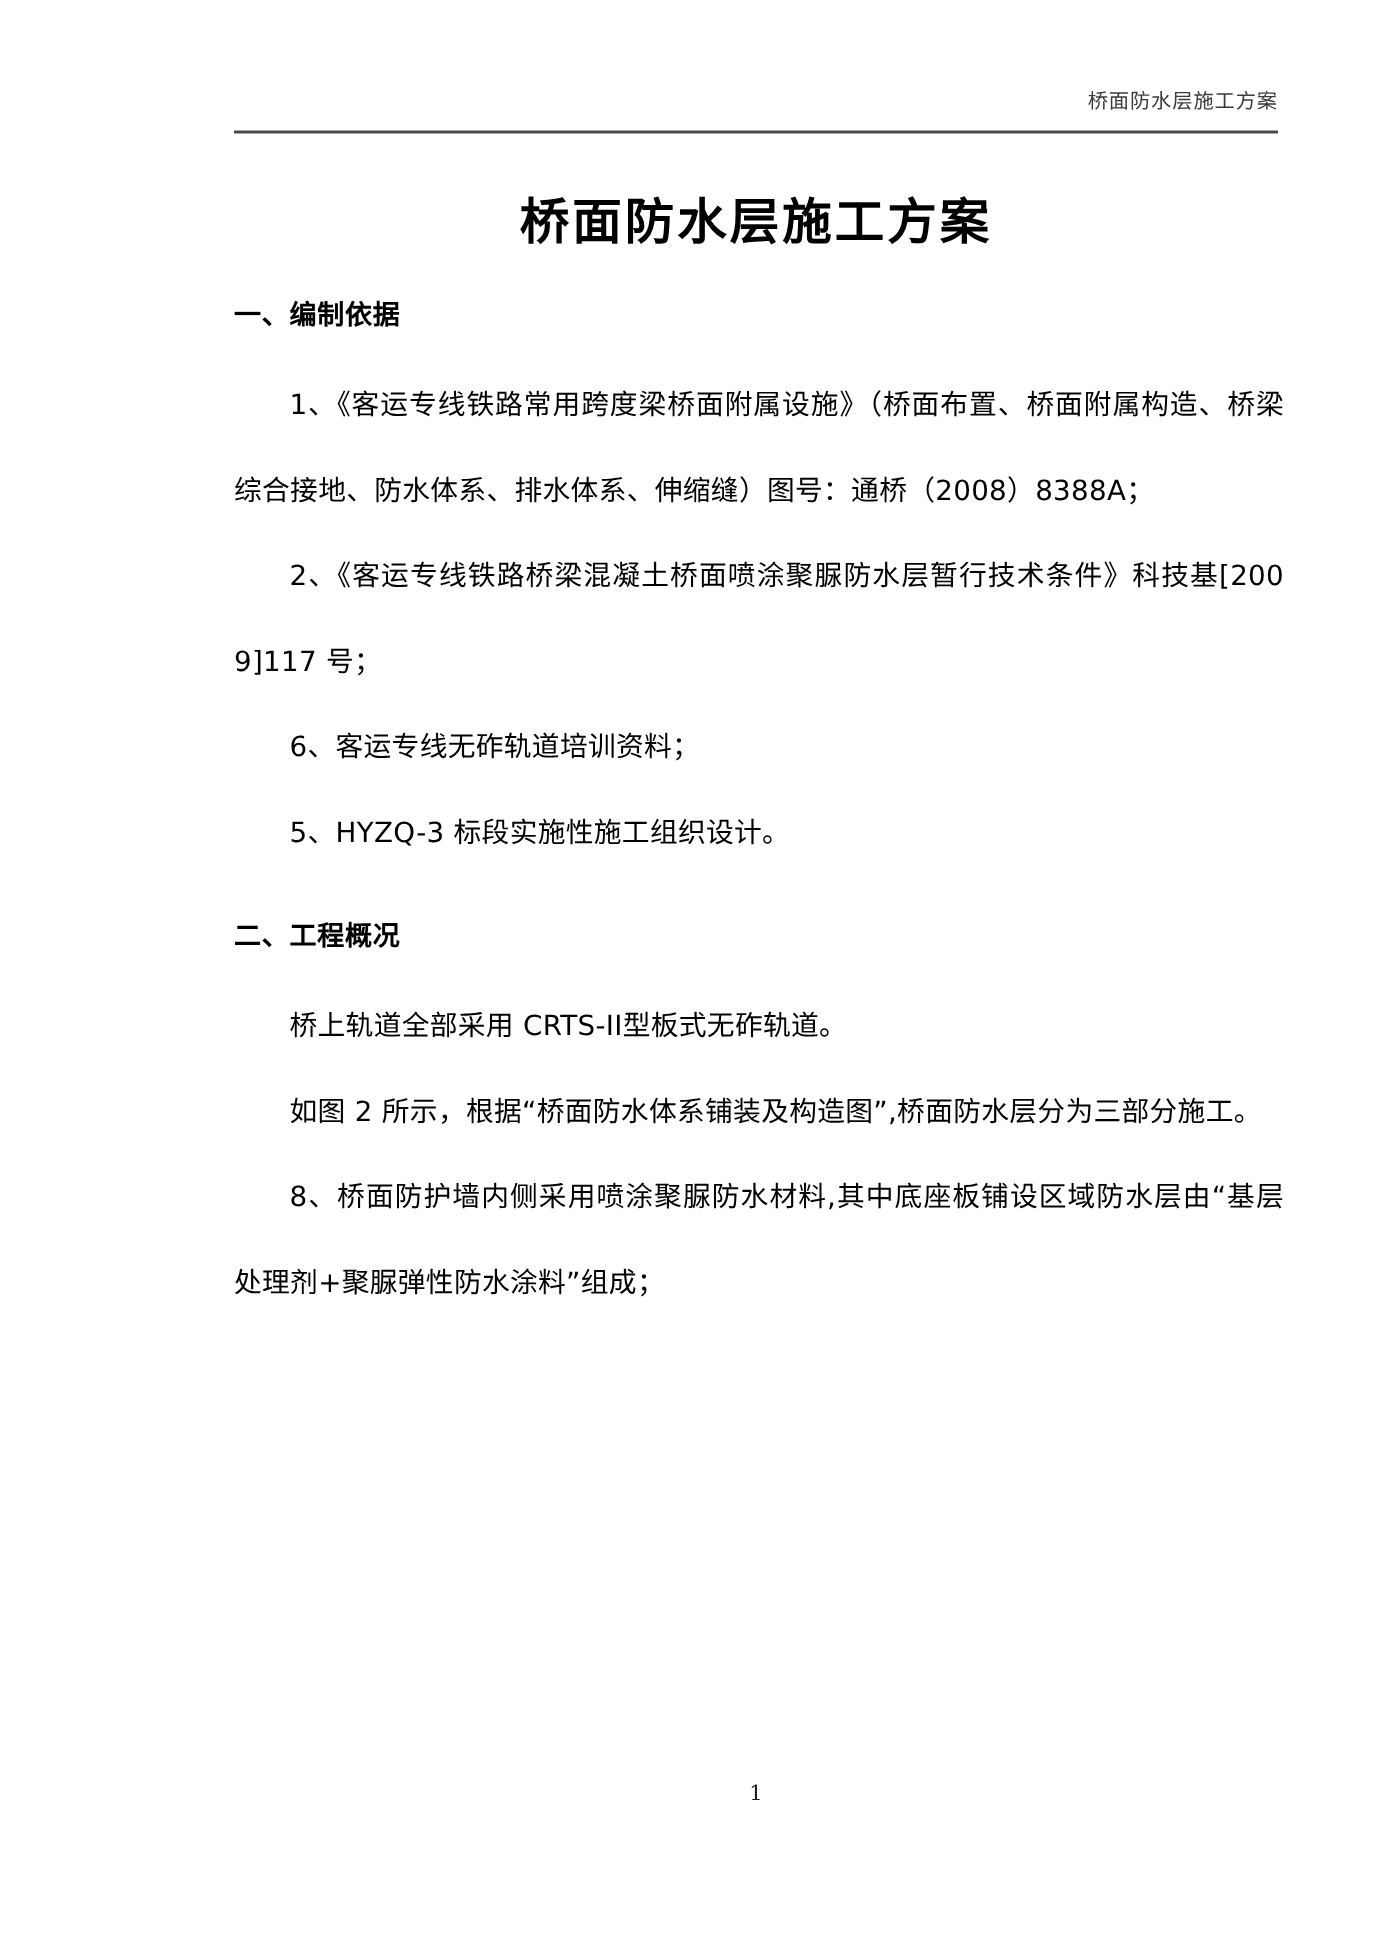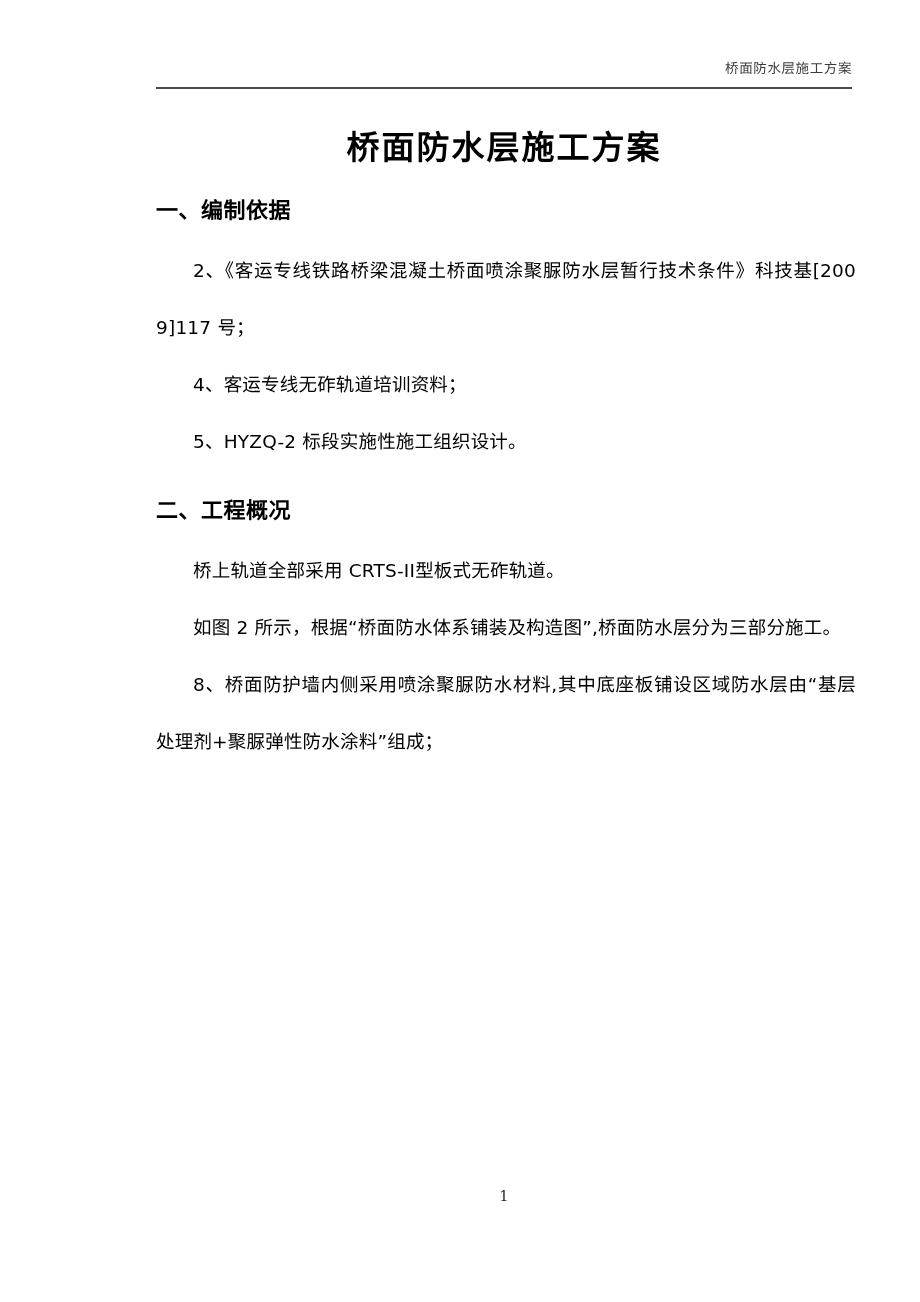--- a/index.html
+++ b/index.html
@@ -62,21 +62,21 @@
   
   .content {
     position: absolute;
     left: 112px;
     top: 192px;
     width: 700px;
   }
 
   h2.section-heading {
     margin: 0;
-    font-size: 22px;
+    font-size: 18px;
     font-weight: bold;
     letter-spacing: 0.5px;
     line-height: 38px;
     font-family: "DejaVu Sans", "Liberation Sans", sans-serif;
   }
 
   p.para {
     margin: 0;
     font-size: 18.5px;
     line-height: 57px;
@@ -118,27 +118,28 @@
   </div>
 
   <div class="doc-title">桥面防水层施工方案</div>
 
   <div class="content">
 
     <h2 class="section-heading">一、编制依据</h2>
 
     <div class="gap-sm"></div>
 
+    <p class="para indent">1、《客运专线铁路常用跨度梁桥面附属设施》（桥面布置、桥面附属构造、桥梁综合接地、防水体系、排水体系、伸缩缝）图号：通桥（2008）8388A；</p>
 
     <p class="para indent">2、《客运专线铁路桥梁混凝土桥面喷涂聚脲防水层暂行技术条件》科技基[2009]117 号；</p>
 
 
-    <p class="para indent">4、客运专线无砟轨道培训资料；</p>
+    <p class="para indent">6、客运专线无砟轨道培训资料；</p>
 
-    <p class="para indent">5、HYZQ-2 标段实施性施工组织设计。</p>
+    <p class="para indent">5、HYZQ-3 标段实施性施工组织设计。</p>
 
     <div class="gap-md"></div>
 
     <h2 class="section-heading">二、工程概况</h2>
 
     <div class="gap-sm"></div>
 
 
     <p class="para indent">桥上轨道全部采用 CRTS-II型板式无砟轨道。</p>
 

